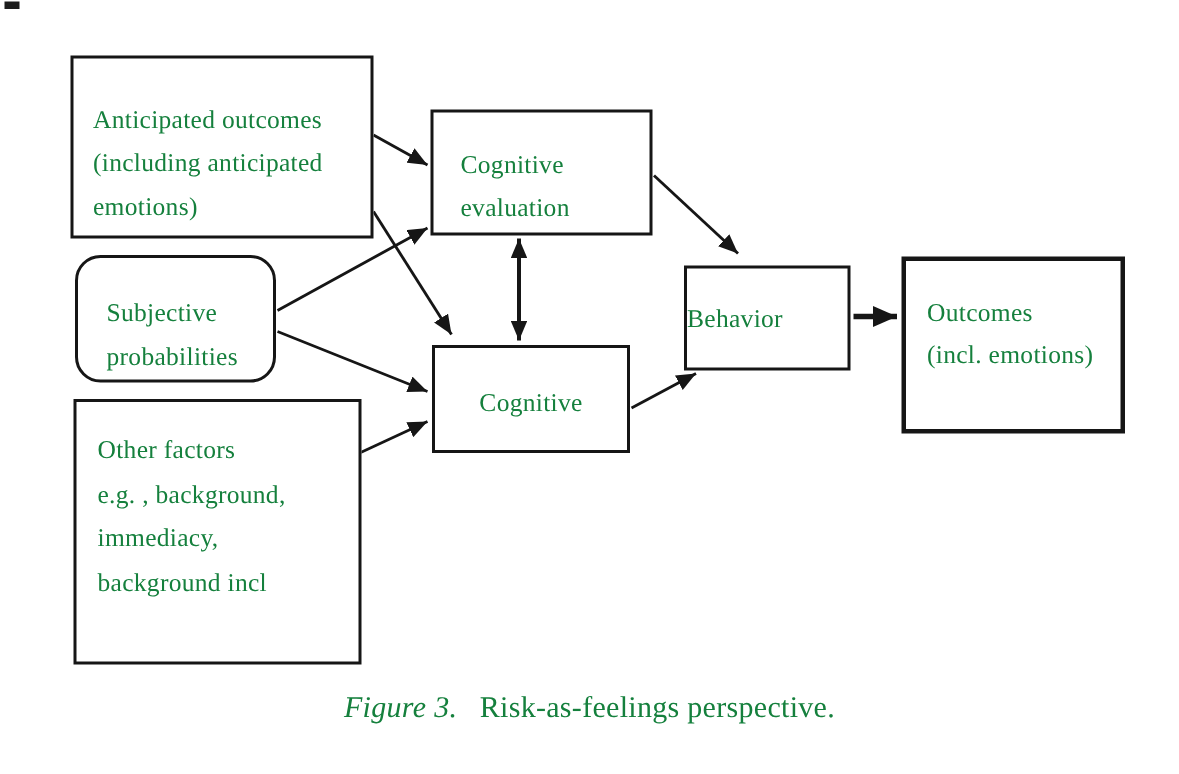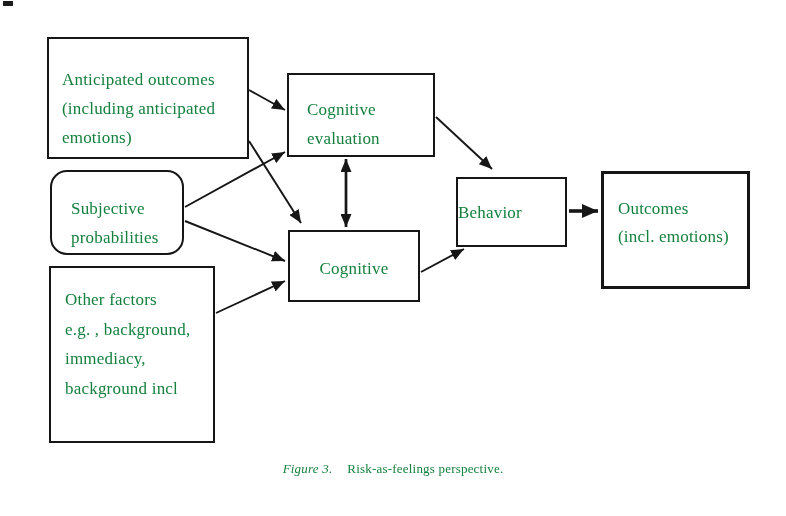--- a/index.html
+++ b/index.html
@@ -23,36 +23,36 @@
     border: 2px solid #161616;
     background: #ffffff;
     font-size: 17px;
     letter-spacing: 0.2px;
   }
   .box .ln { white-space: nowrap; }
   .box-anticipated { left: 47px; top: 37px; width: 202px; height: 122px; padding: 26px 0 0 13px; }
   .box-anticipated .ln { line-height: 29px; }
   .box-subjective  { left: 50px; top: 170px; width: 134px; height: 85px; padding: 22px 0 0 19px; border-radius: 17px; }
   .box-subjective .ln { line-height: 29px; }
-  .box-other       { left: 49px; top: 266px; width: 166px; height: 177px; padding: 17px 0 12px 14px; }
+  .box-other       { left: 49px; top: 266px; width: 192px; height: 177px; padding: 17px 0 12px 14px; }
   .box-other .ln { line-height: 29.5px; }
   .box-cognitive   { left: 287px; top: 73px; width: 148px; height: 84px; padding: 20px 0 0 18px; }
   .box-cognitive .ln { line-height: 29px; }
   .box-feelings    { left: 288px; top: 230px; width: 132px; height: 72px;
                      display: flex; align-items: center; justify-content: center; padding-top: 6px; }
   .box-behavior    { left: 456px; top: 177px; width: 111px; height: 70px;
                      display: flex; align-items: center; padding-top: 2px; }
   .box-outcomes    { left: 601px; top: 171px; width: 149px; height: 118px;
                      border-width: 3px; padding: 21px 0 0 14px; }
   .box-outcomes .ln { line-height: 28px; }
   .caption {
     position: absolute;
     left: 0; right: 0; top: 461px;
     text-align: center;
-    font-size: 13px;
+    font-size: 20px;
     letter-spacing: 0.2px;
   }
   .caption .cap-label { font-style: italic; margin-right: 15px; }
   .scan-mark {
     position: absolute;
     left: 3px; top: 1px;
     width: 10px; height: 5px;
     background: #1c1c1c;
   }
 </style>

